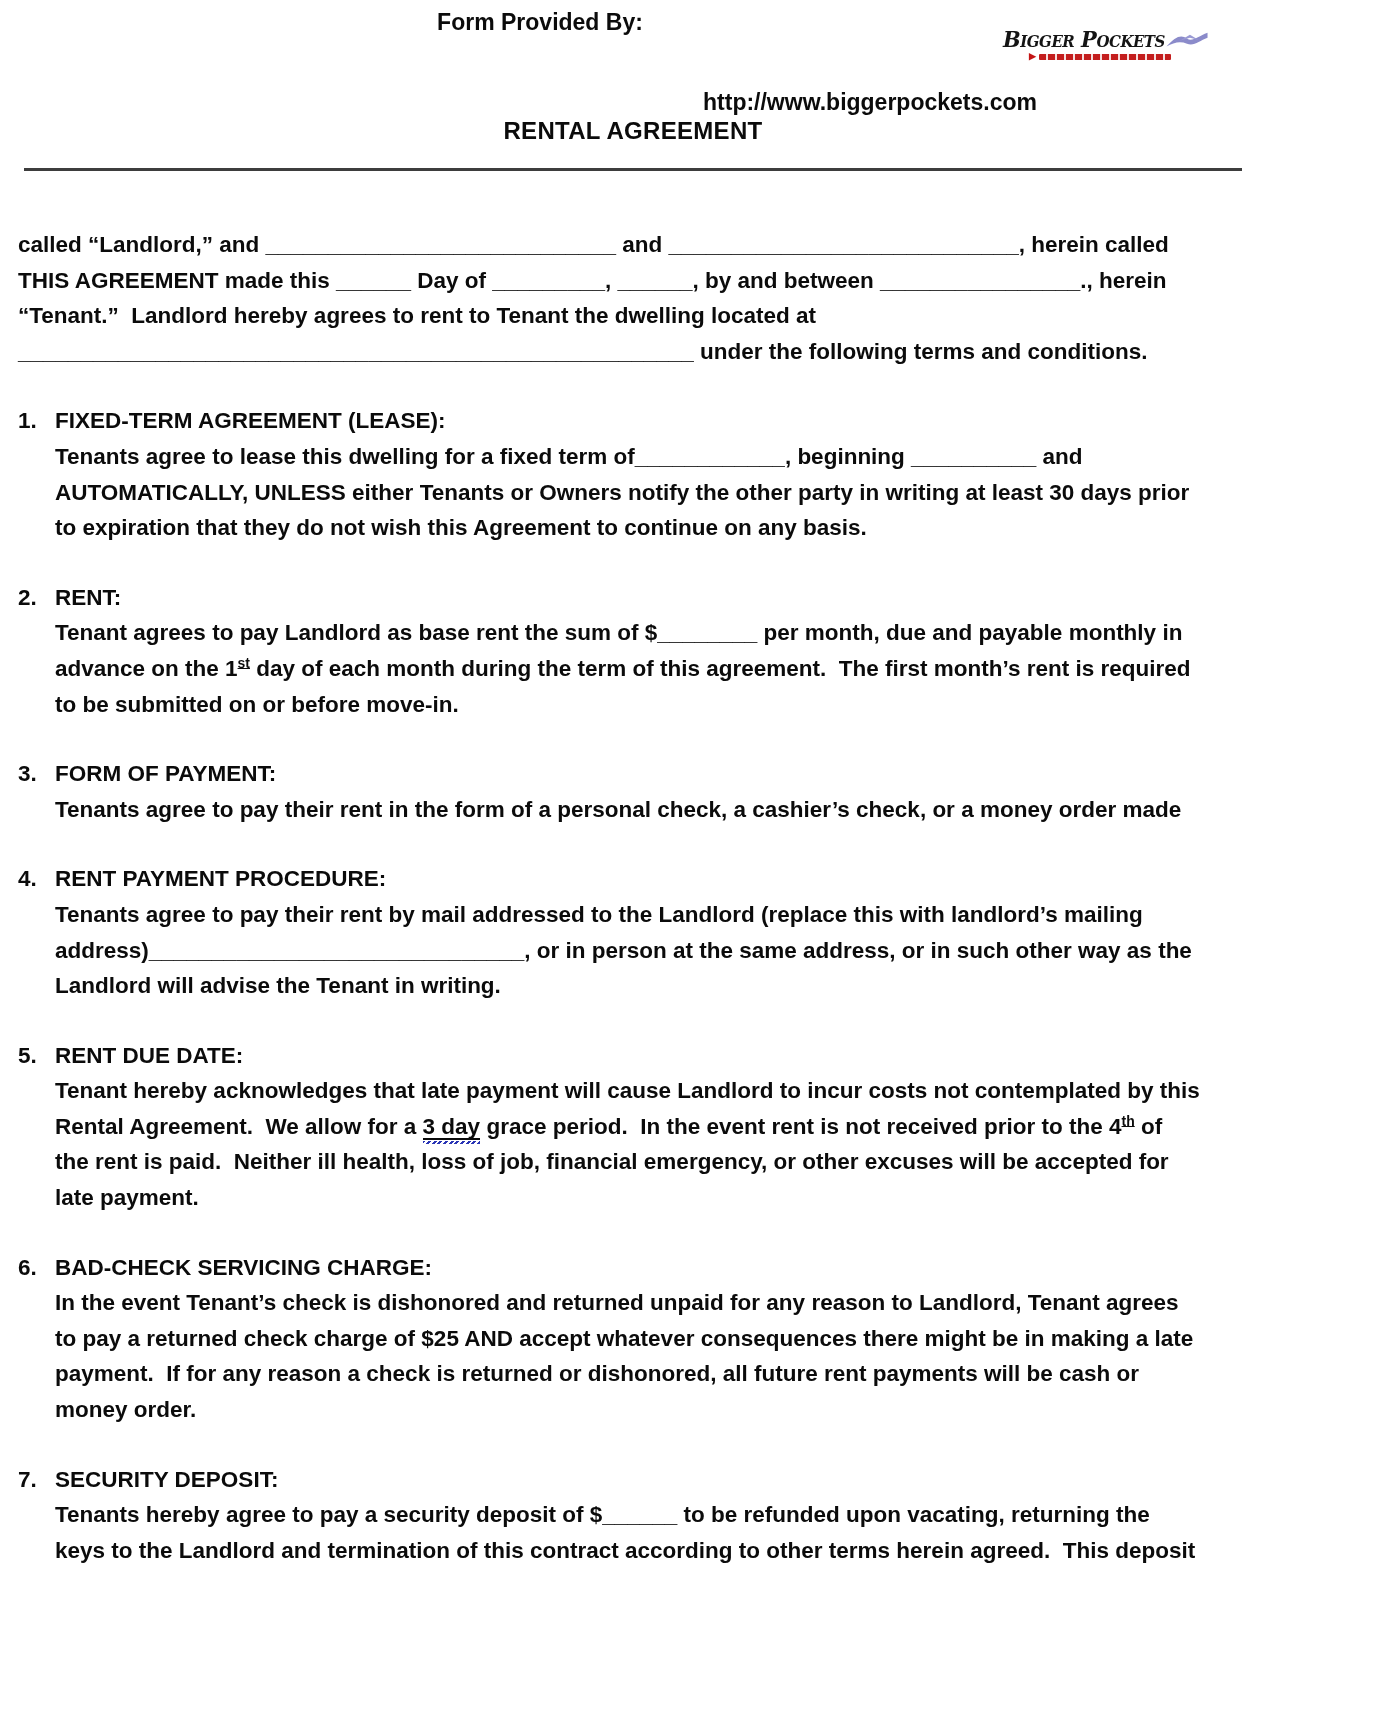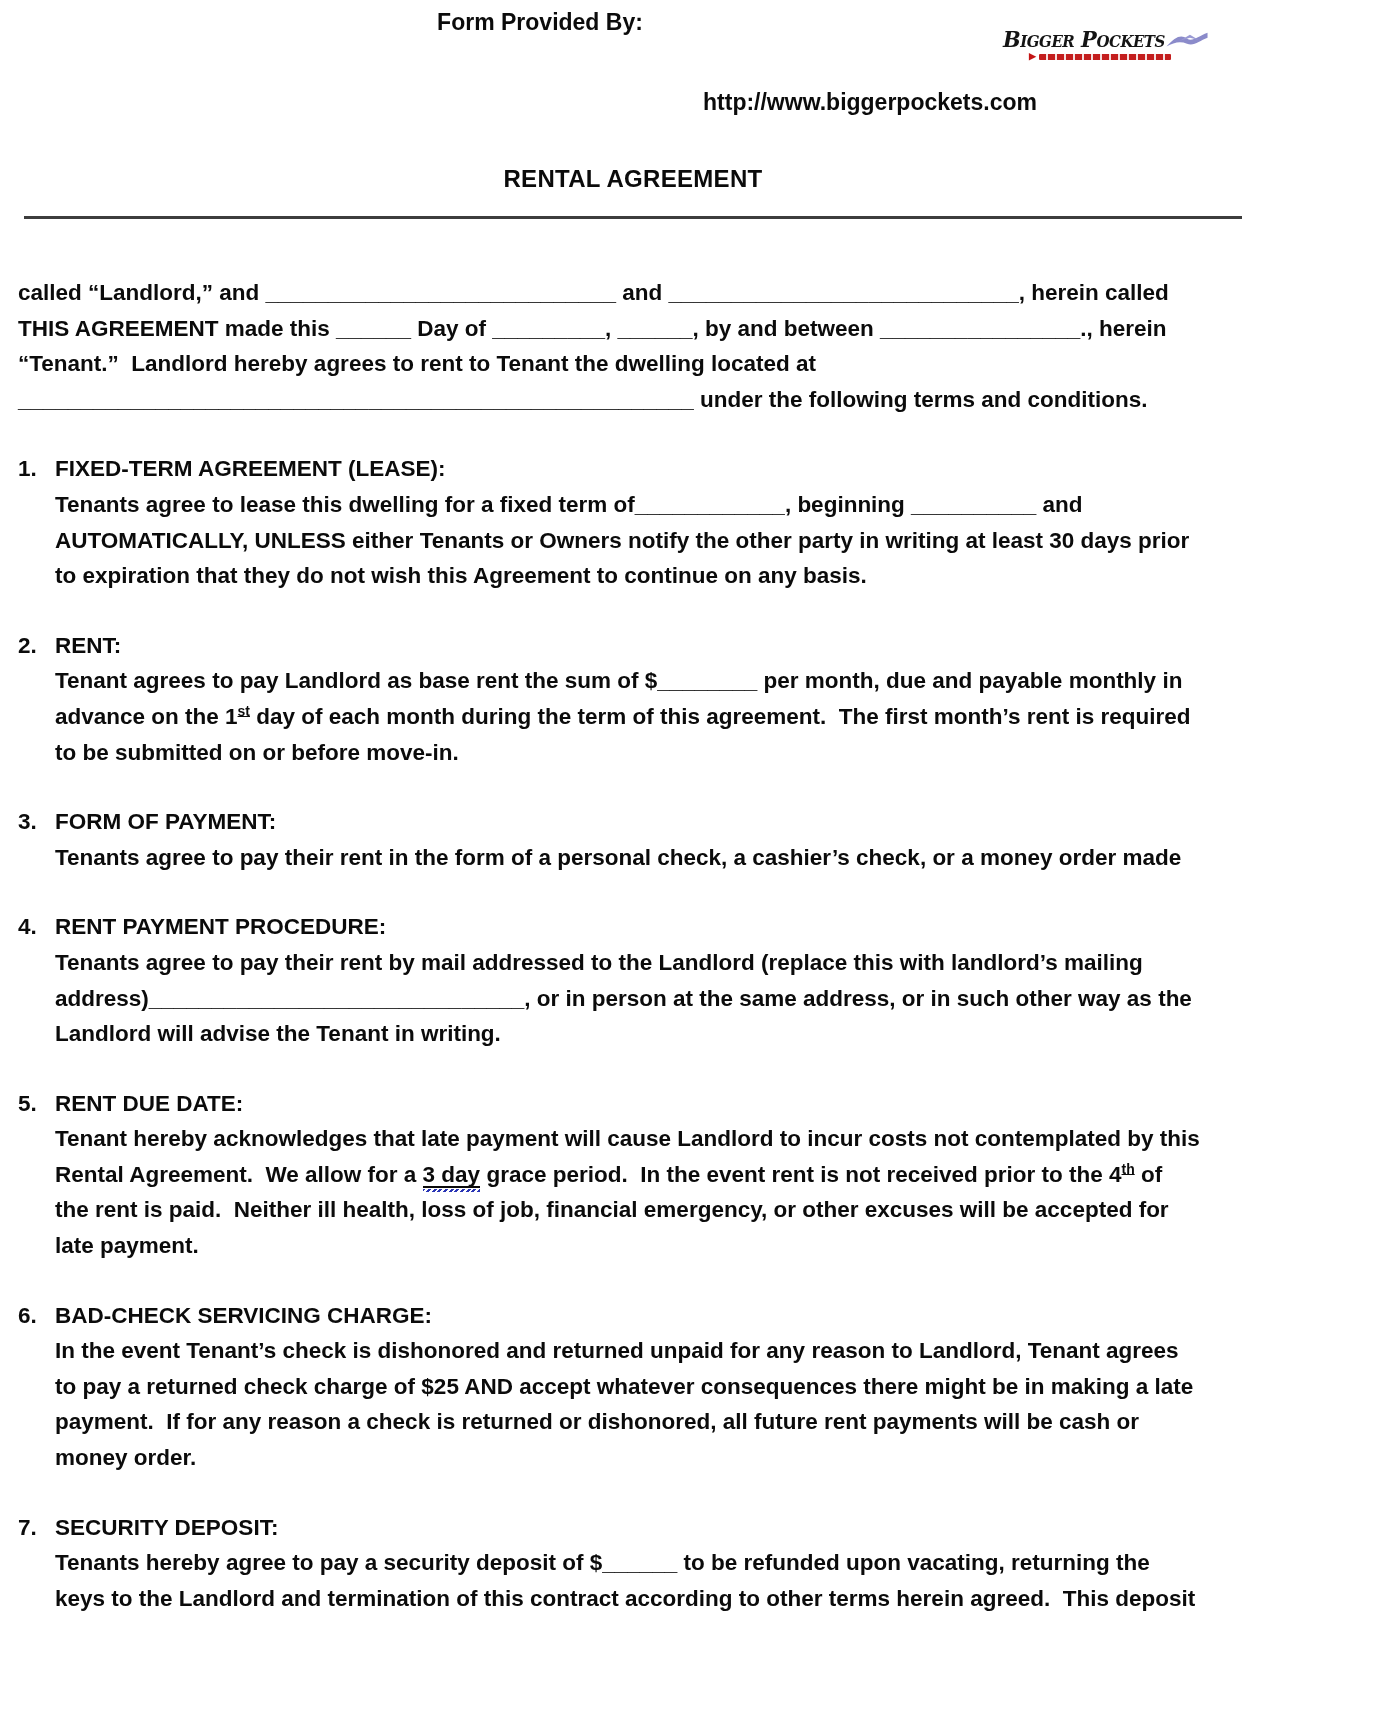--- a/index.html
+++ b/index.html
@@ -16,21 +16,21 @@
   .logo-row{display:flex;align-items:center;text-align:right;}
   .logo-text{font-family:"DejaVu Serif",serif;font-style:italic;font-weight:bold;font-variant:small-caps;
     font-size:21px;letter-spacing:-0.5px;color:#141414;white-space:nowrap;transform:scaleY(1.05);}
   .swoosh{width:44px;height:20px;flex:none;}
   .logo-tagline{display:flex;align-items:center;gap:3px;margin-top:0px;padding-left:26px;}
   .tri{color:#c41414;font-size:9px;line-height:9px;}
   .tag-stripes{display:inline-block;width:132px;height:6px;
     background:repeating-linear-gradient(90deg,#c41e1e 0 7px,rgba(196,30,30,0.15) 7px 9px);
     border-radius:1px;}
   .url{margin-top:52px;text-align:center;font-size:23px;line-height:28px;transform:translateX(237px);white-space:pre;}
-  .title{margin-top:48px;text-align:center;font-size:24px;line-height:30px;letter-spacing:0.3px;}
+  .title{text-align:center;font-size:24px;line-height:30px;letter-spacing:0.3px;}
   .rule{border:none;border-top:3px solid #3d3d3d;margin:22px 6px 0 6px;}
 
   
   .intro{margin-top:56px;font-size:22.5px;line-height:35.6px;}
   .line{white-space:pre;}
   .sections{margin-top:0;}
   .sec{display:flex;margin-top:34px;font-size:22.5px;line-height:35.6px;}
   .num{width:37px;flex:none;}
   .sec-heading{}
   sup{font-size:0.62em;vertical-align:super;line-height:0;text-decoration:underline;}

